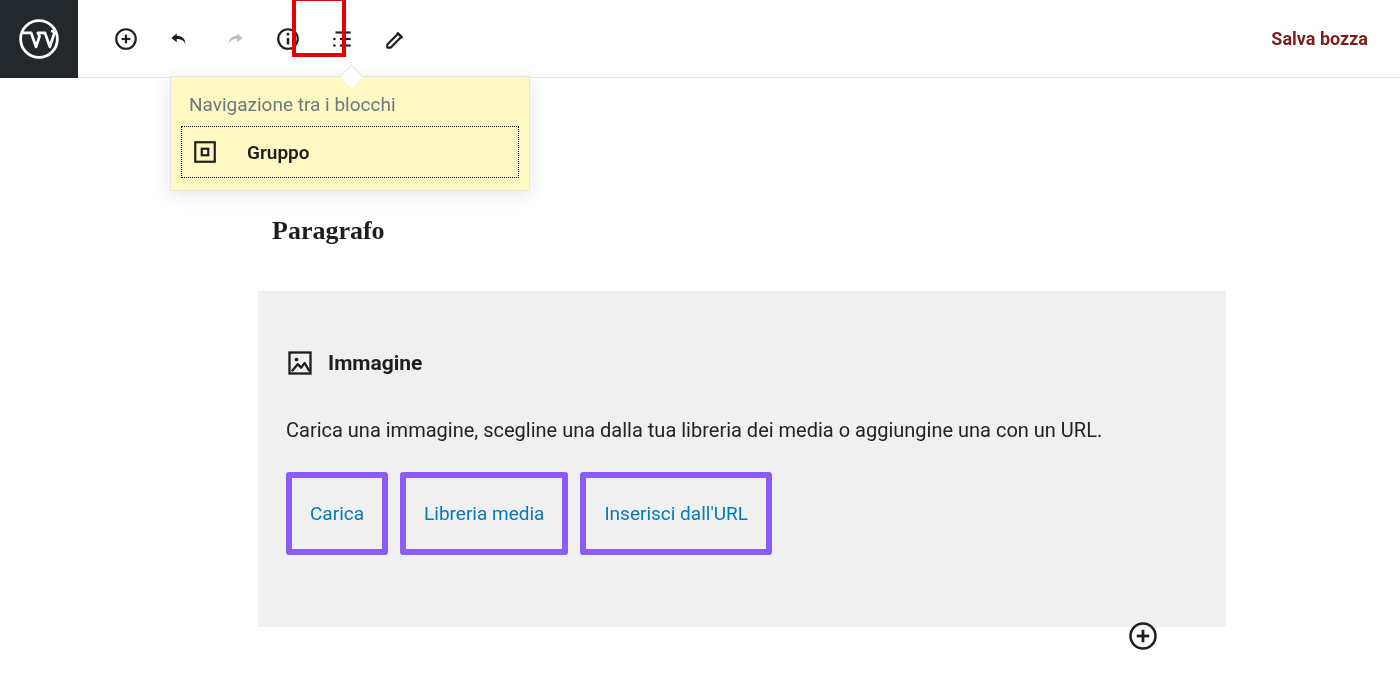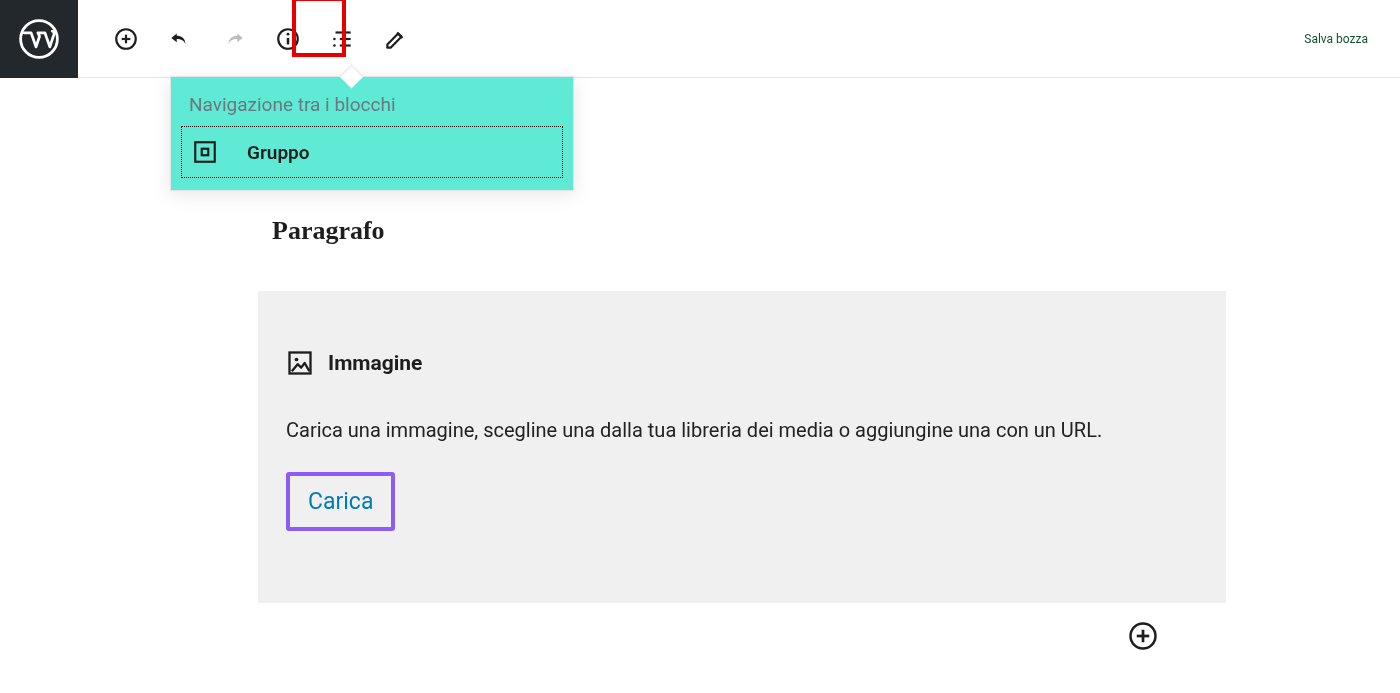--- a/index.html
+++ b/index.html
@@ -43,32 +43,33 @@
 
   .highlight-box {
     position: absolute;
     border: 4px solid #e60000;
     pointer-events: none;
   }
 
   .save-draft {
     margin-left: auto;
     margin-right: 32px;
-    color: #14532d;
-    font-size: 12px;
-    cursor: pointer;
+    color: #7f1d1d;
+    font-size: 18px;
+    cursor: pointer;
+    font-weight: bold;
   }
 
   
   .popover {
     position: absolute;
     left: 170px;
     top: 76px;
-    width: 404px;
-    background: #5eead4;
+    width: 360px;
+    background: #fef9c3;
     border: 1px solid #e2e4e7;
     box-shadow: 0 4px 18px rgba(0,0,0,.10);
     z-index: 10;
   }
   .popover::before {
     content: "";
     position: absolute;
     top: -9px;
     left: 172px;
     width: 16px; height: 16px;
@@ -132,25 +133,25 @@
     margin-top: 41px;
     font-size: 20px;
     color: #222;
   }
   .ip-buttons {
     margin-top: 30px;
     display: flex;
     gap: 12px;
   }
   .ip-btn {
-    border: 4px solid #8b5cf6;
+    border: 6px solid #8b5cf6;
     color: #007cba;
     background: transparent;
-    padding: 12px 18px;
-    font-size: 23px;
+    padding: 24px 18px;
+    font-size: 19px;
     border-radius: 3px;
     cursor: pointer;
     font-family: inherit;
   }
 
   .add-fab {
     position: absolute;
     left: 1125px;
     top: 540px;
     width: 36px; height: 36px;
@@ -237,20 +238,22 @@
       <svg viewBox="0 0 24 24">
         <rect x="3" y="3" width="18" height="18" fill="none" stroke="#1e1e1e" stroke-width="2"></rect>
         <circle cx="9" cy="9" r="1.6" fill="#1e1e1e"></circle>
         <path d="M5 19l5-6 3 3 3-4 4 7" fill="none" stroke="#1e1e1e" stroke-width="2" stroke-linejoin="round"></path>
       </svg>
       <span>Immagine</span>
     </div>
     <div class="ip-desc">Carica una immagine, scegline una dalla tua libreria dei media o aggiungine una con un URL.</div>
     <div class="ip-buttons">
       <button class="ip-btn">Carica</button>
+      <button class="ip-btn">Libreria media</button>
+      <button class="ip-btn">Inserisci dall'URL</button>
     </div>
   </div>
 
   <div class="add-fab">
     <svg viewBox="0 0 24 24">
         <circle cx="12" cy="12" r="10" fill="none" stroke="#1e1e1e" stroke-width="2"></circle>
         <line x1="12" y1="7" x2="12" y2="17" stroke="#1e1e1e" stroke-width="2.2"></line>
         <line x1="7" y1="12" x2="17" y2="12" stroke="#1e1e1e" stroke-width="2.2"></line>
       </svg>
   </div>

